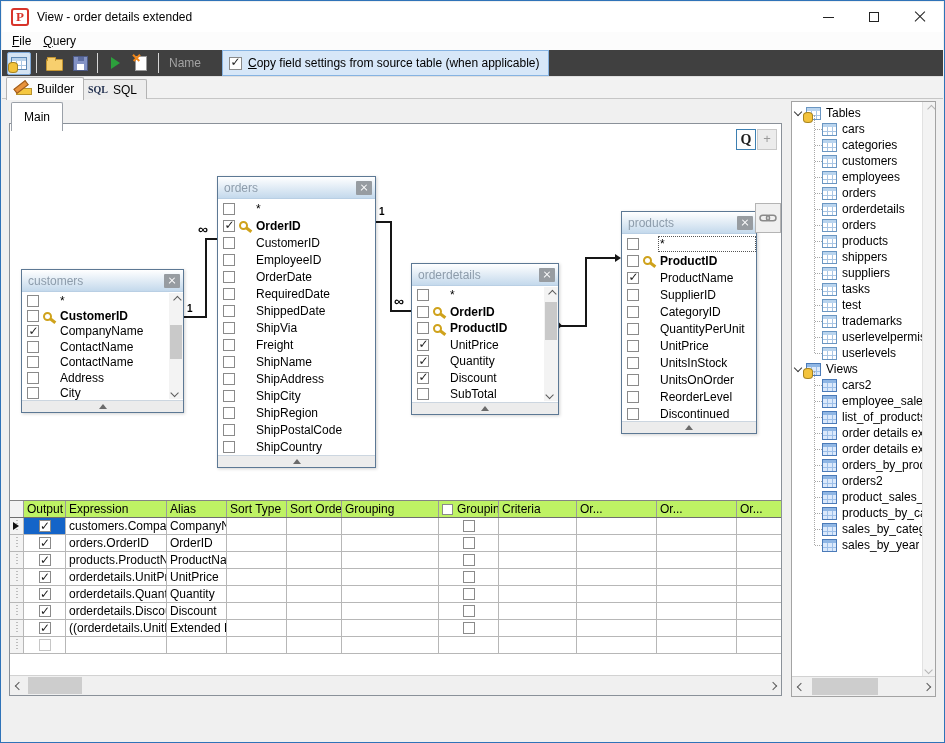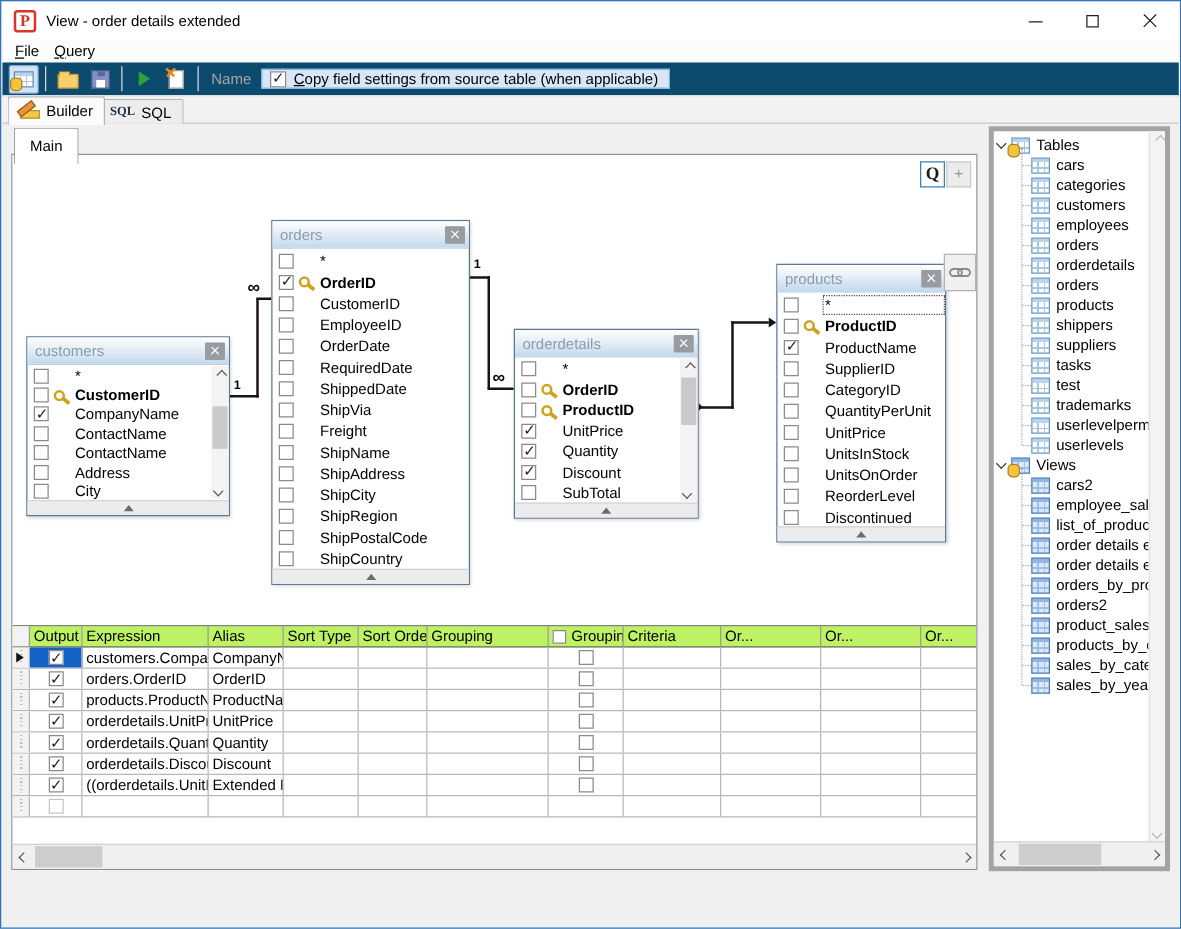--- a/index.html
+++ b/index.html
@@ -18,27 +18,27 @@
   .glyph-close::before,.glyph-close::after { content:""; position:absolute; left:-1px; top:5px; width:14px; height:1.2px; background:#222; }
   .glyph-close::before { transform:rotate(45deg); }
   .glyph-close::after { transform:rotate(-45deg); }
 
   
   .menubar { position:absolute; left:1px; top:31px; right:1px; height:18px; background:#fcfcfc; display:flex; align-items:center; padding-left:4px; }
   .menu-item { padding:1px 6px; }
   .accel { text-decoration:underline; }
 
   
-  .toolbar { position:absolute; left:1px; top:49px; right:1px; height:27px; background:#0c4a6e; border-bottom:1px solid #e0e0e0; display:flex; align-items:center; }
+  .toolbar { position:absolute; left:1px; top:49px; right:1px; height:27px; background:#404040; border-bottom:1px solid #e0e0e0; display:flex; align-items:center; }
   .tbtn { width:24px; height:23px; display:flex; align-items:center; justify-content:center; margin:0 1px; position:relative; }
   .tbtn.toggled { background:#d5e4f3; border:1px solid #7ea8d8; border-radius:2px; }
   .tsep { width:1px; height:20px; background:#d6d6d6; margin:0 4px; }
   .name-label { color:#a3a3a3; margin:0 7px 0 6px; }
   .name-input { width:212px; height:21px; background:#cfe3f7; border:1px solid #6da4dc; color:#3f4a57; font-family:inherit; font-size:12px; padding:0 4px; outline:none; }
-  .copy-box { margin-left:1px; height:16px; display:flex; align-items:center; background:#d7e7f8; border:1px solid #86b3e2; padding:0 8px 0 6px; }
+  .copy-box { margin-left:14px; height:26px; display:flex; align-items:center; background:#d7e7f8; border:1px solid #86b3e2; padding:0 8px 0 6px; }
   .copy-box .cb { margin-right:6px; }
   
   .ico-grid { width:16px; height:13px; border:1px solid #5d88b4; background:#fff;
     background-image:linear-gradient(to bottom,#b9d2ea 0 3px,transparent 3px),
       linear-gradient(to bottom,transparent 7px,#a9c6e2 7px,#a9c6e2 8px,transparent 8px),
       linear-gradient(to right,transparent 4px,#a9c6e2 4px,#a9c6e2 5px,transparent 5px,transparent 9px,#a9c6e2 9px,#a9c6e2 10px,transparent 10px); position:relative; }
   .db-badge::after { content:""; position:absolute; left:-4px; bottom:-4px; width:8px; height:9px; background:#f3c33c; border:1px solid #a8841f; border-radius:45% 45% 45% 45% / 32% 32% 32% 32%; }
   .ico-folder { width:17px; height:12px; background:#f7cf6e; border:1px solid #c49531; border-radius:1px; position:relative; margin-top:3px; }
   .ico-folder::before { content:""; position:absolute; left:0; top:-3px; width:7px; height:3px; background:#f7cf6e; border:1px solid #c49531; border-bottom:none; border-radius:1px 1px 0 0; }
   .ico-save { width:15px; height:15px; background:#8493c4; border:1px solid #4d5a86; position:relative; }
@@ -137,21 +137,21 @@
   .grow .c-rowsel.marked::after { content:""; position:absolute; left:3px; top:4px; width:0; height:0; border-left:6px solid #111; border-top:4px solid transparent; border-bottom:4px solid transparent; }
   .ghead .cb { width:11px; height:11px; margin-right:4px; }
 
   
   .hscroll { position:absolute; left:0; right:0; bottom:0; height:20px; background:#f0f0f0; border-top:1px solid #d2d2d2; }
   .hs-arr { position:absolute; top:0; width:17px; height:19px; display:flex; align-items:center; justify-content:center; }
   .hs-arr.l { left:0; } .hs-arr.r { right:0; }
   .hs-thumb { position:absolute; top:1px; height:17px; background:#cdcdcd; }
 
   
-  .tree-panel { position:absolute; left:790px; top:100px; width:145px; height:596px; border:4px solid #a3a3a3; background:#fff; overflow:hidden; }
+  .tree-panel { position:absolute; left:790px; top:100px; width:145px; height:596px; border:1px solid #a3a3a3; background:#fff; overflow:hidden; }
   .tree-content { position:absolute; left:0; top:0; right:13px; bottom:20px; overflow:hidden; padding-top:3px; }
   .trow { height:16px; display:flex; align-items:center; position:relative; }
   .trow .tlabel { margin-left:5px; white-space:nowrap; overflow:hidden; }
   .chev-exp { width:6px; height:6px; border-right:1.5px solid #3a3a3a; border-bottom:1.5px solid #3a3a3a; transform:rotate(45deg); margin:0 5px 2px 3px; flex:none; }
   .ti { width:15px; height:13px; border:1px solid #6a96c2; background:#fff; position:relative; flex:none;
     background-image:linear-gradient(to bottom,#b9d4ee 0 3px,transparent 3px),
       linear-gradient(to bottom,transparent 7px,#aac6e4 7px,#aac6e4 8px,transparent 8px),
       linear-gradient(to right,transparent 4px,#aac6e4 4px,#aac6e4 5px,transparent 5px,transparent 9px,#aac6e4 9px,#aac6e4 10px,transparent 10px); }
   .tv { border-color:#4a7ab8; background:#dbe9fb;
     background-image:linear-gradient(to bottom,#8fb6e4 0 3px,transparent 3px),

